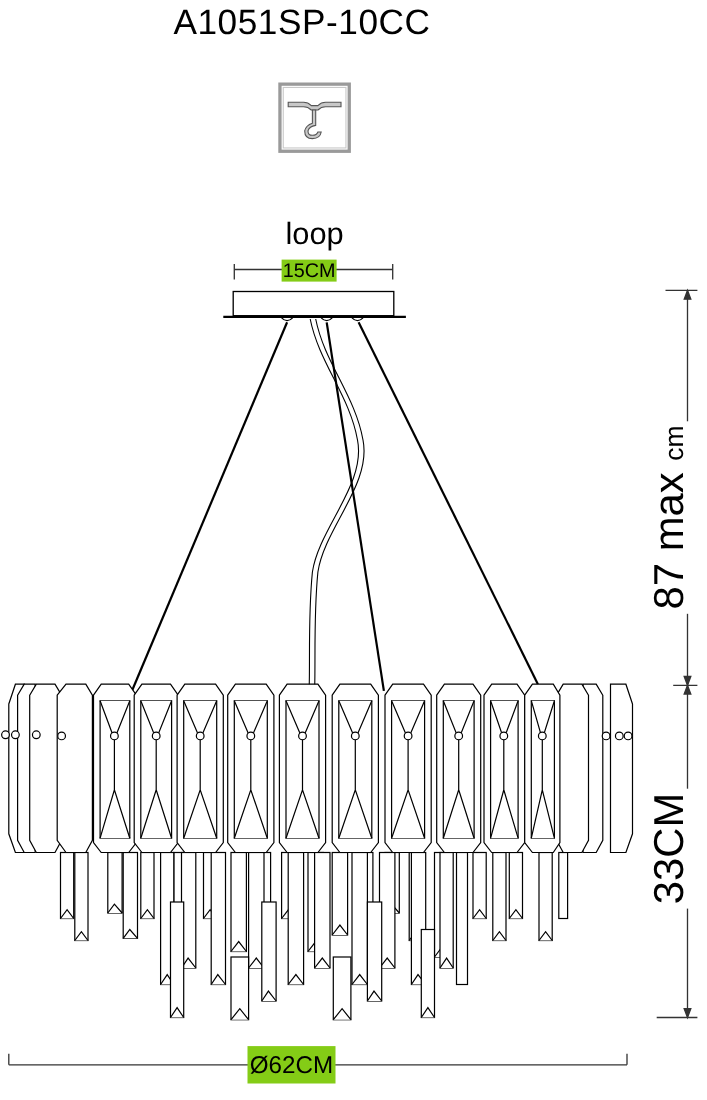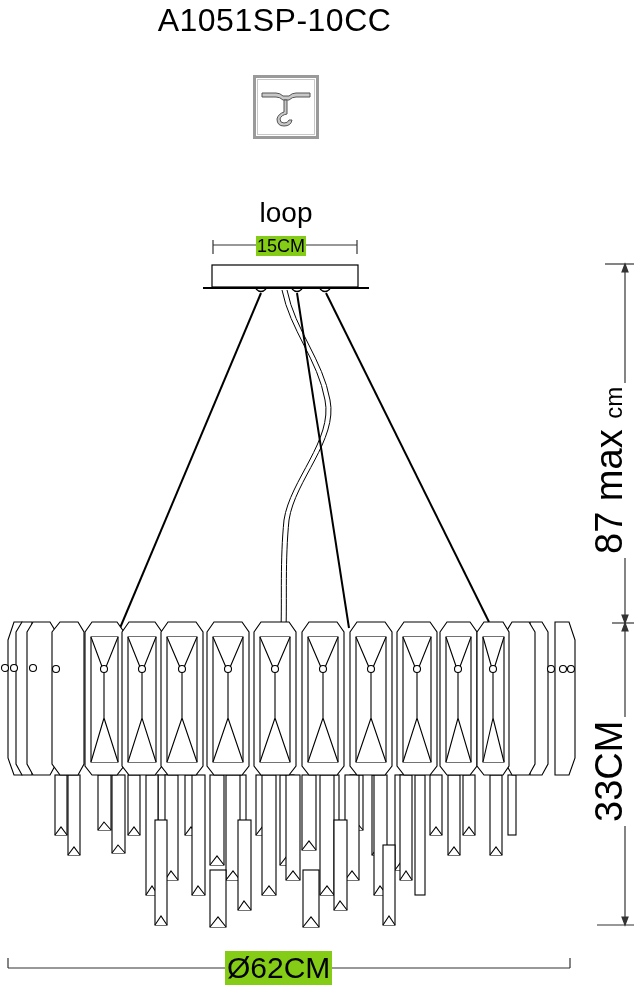--- a/index.html
+++ b/index.html
@@ -4,21 +4,21 @@
   <style>
     html, body { margin: 0; padding: 0; background: #ffffff; }
     body { width: 643px; height: 1000px; position: relative; overflow: hidden; font-family: "Liberation Sans", sans-serif; color: #000; }
     .model-title { position: absolute; left: 0; width: 549px; top: 2px; text-align: center; font-size: 32px; line-height: 36px; letter-spacing: 0.5px; }
     .mount-icon { position: absolute; left: 253px; top: 75px; width: 66px; height: 64px; box-sizing: border-box; border: 3px solid #9a9a9a; background: #fff; }
     .mount-icon::before { content: ""; position: absolute; inset: 1px; border: 1px solid #c8c8c8; }
     .mount-label { position: absolute; left: 236px; width: 100px; top: 152px; text-align: center; font-size: 28px; line-height: 34px; margin-top: 44px; }
     .drawing { position: absolute; left: 0; top: 0; }
     .dim-label { position: absolute; font-size: 18px; line-height: 20px; background: #84cc16; padding: 0 1px; }
     .dim-top { left: 256px; top: 236px; }
-    .dim-bottom { left: 225px; top: 951px; font-size: 30px; line-height: 34px; padding: 0 2px; }
+    .dim-bottom { left: 225px; top: 951px; font-size: 22px; line-height: 34px; padding: 0 2px; }
     .vert { position: absolute; transform-origin: 0 0; transform: rotate(-90deg); white-space: nowrap; background: #fff; }
     .vert-87 { left: 588px; top: 558px; font-size: 38px; line-height: 42px; padding: 0 4px; }
     .vert-87 .unit { font-size: 24px; vertical-align: 0; }
     .vert-33 { left: 588px; top: 826px; font-size: 38px; line-height: 42px; padding: 0 4px; }
   </style>
 </head>
 <body>
 
 <div class="model-title">A1051SP-10CC</div>
 

